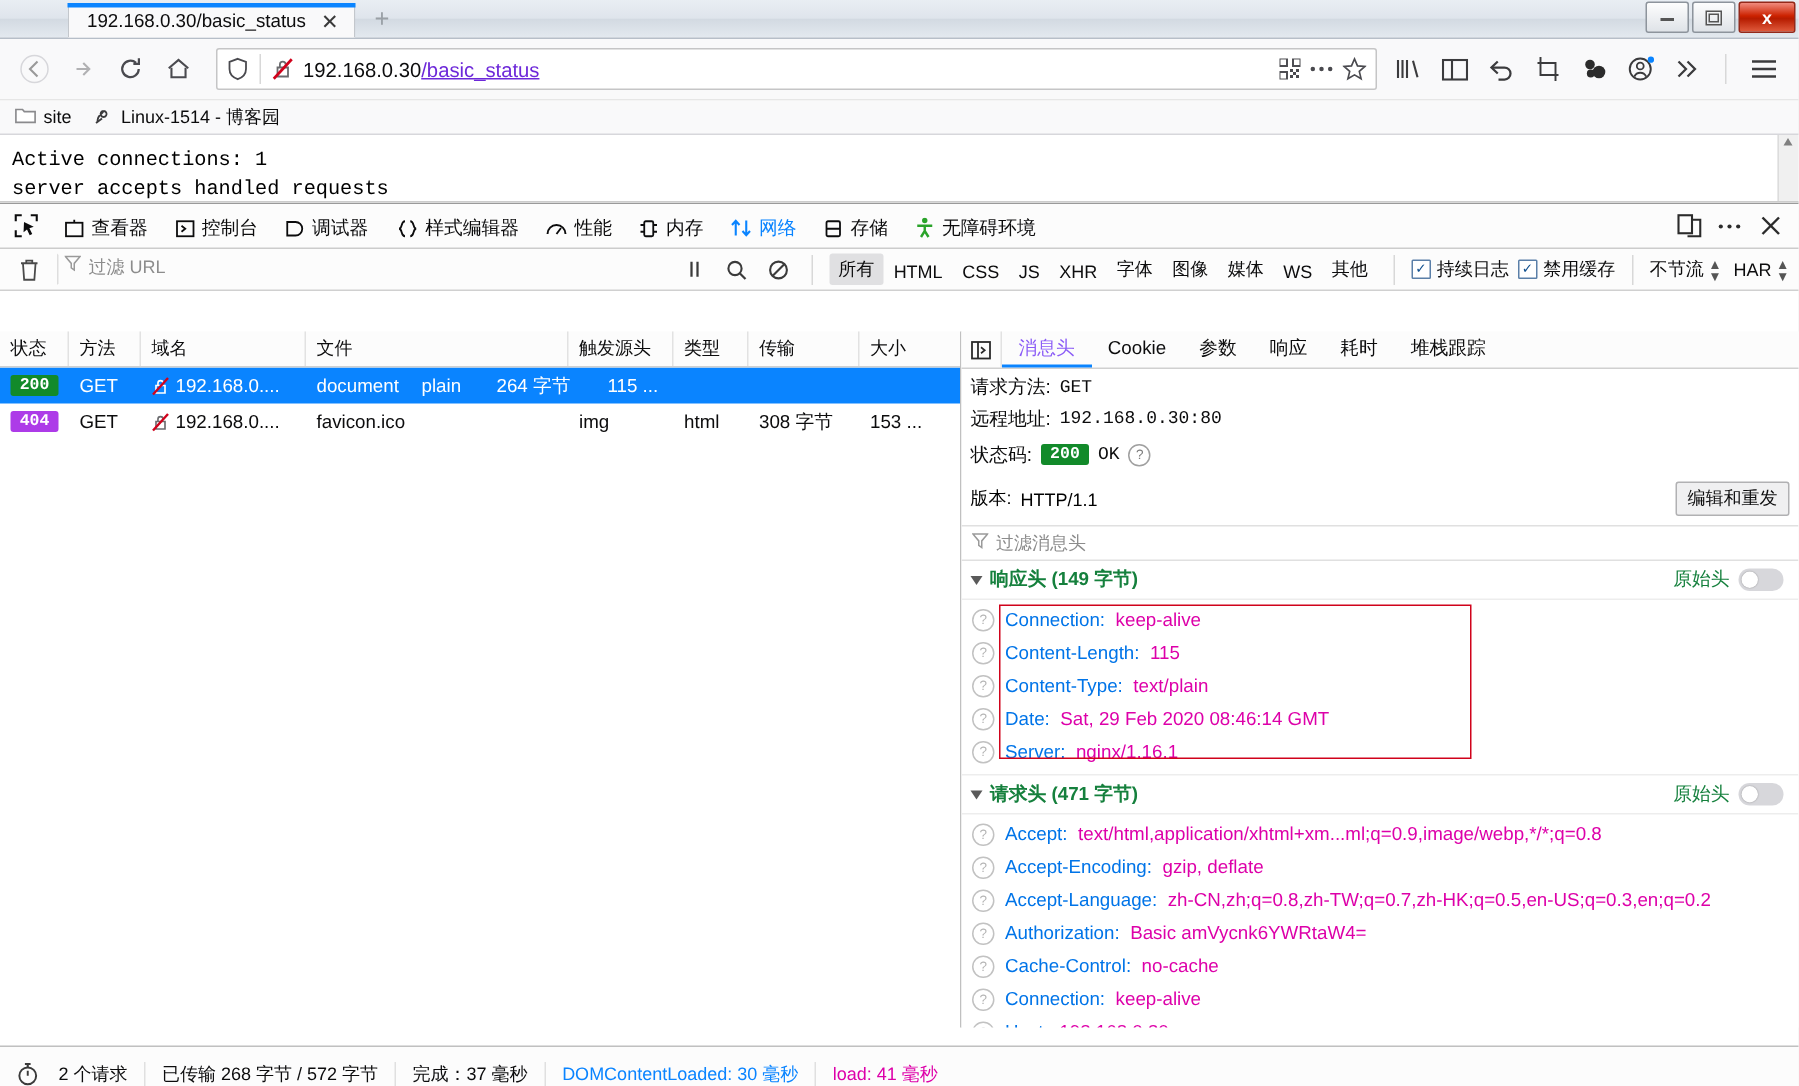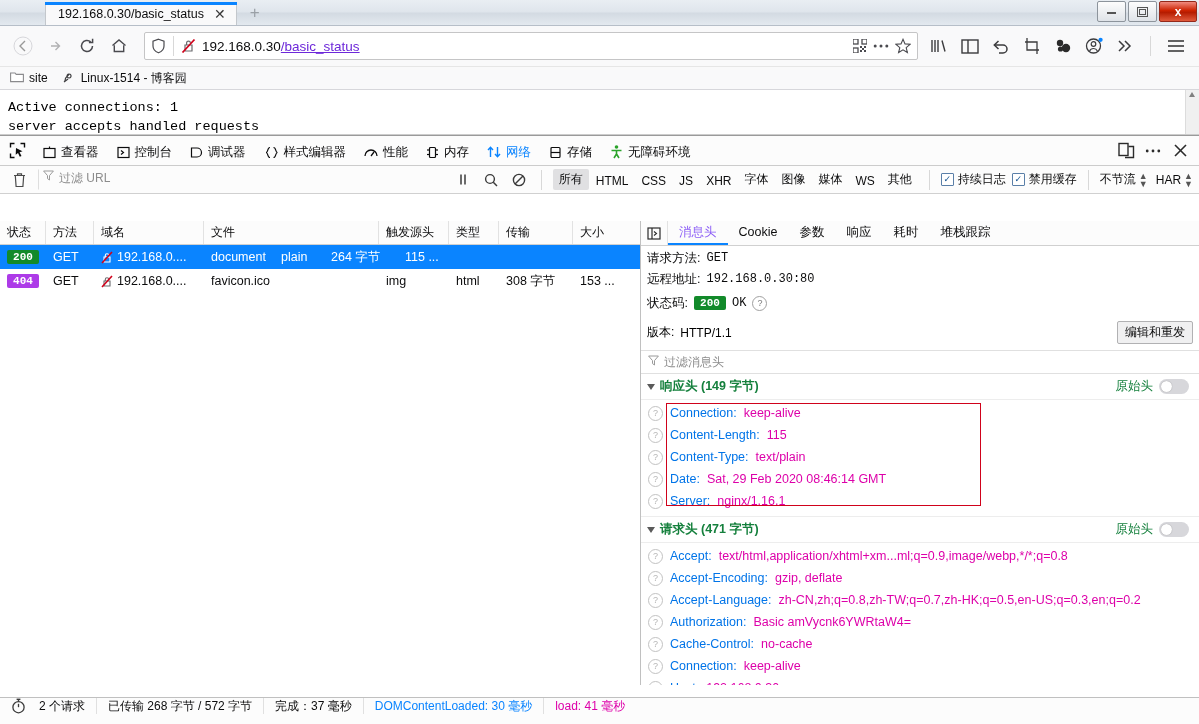--- a/index.html
+++ b/index.html
@@ -194,21 +194,21 @@
   .hdr{display:flex;align-items:center;gap:7px;padding:2px 0 2px 7px;font-size:12.5px;line-height:18px;}
   .hdr .qm{
     width:13px;height:13px;min-width:13px;border:1px solid #c2c2c2;border-radius:50%;
     display:inline-flex;align-items:center;justify-content:center;font-size:9px;color:#b5b5b5;
   }
   .hn{color:#0074e8;}
   .hv{color:#dd00a9;}
   .outline{position:absolute;border:1px solid #d0021b;left:25px;top:2px;width:310px;height:100px;pointer-events:none;}
   
   .statusbar{
-    height:26px;flex:0 0 auto;display:flex;align-items:flex-start;
+    height:26px;flex:0 0 auto;display:flex;align-items:flex-end;
     background:#fcfcfc;border-top:1px solid #c0c0c0;font-size:12px;color:#0c0c0d;margin-top:12px;
   }
   .sb-item{padding:0 11px;border-right:1px solid #e0e0e0;display:flex;align-items:center;gap:6px;height:16px;}
   .sb-item.last{border-right:none;}
   .sb-dom{color:#0a84ff;}
   .sb-load{color:#dd00a9;}
 </style>
 </head>
 <body>
 

